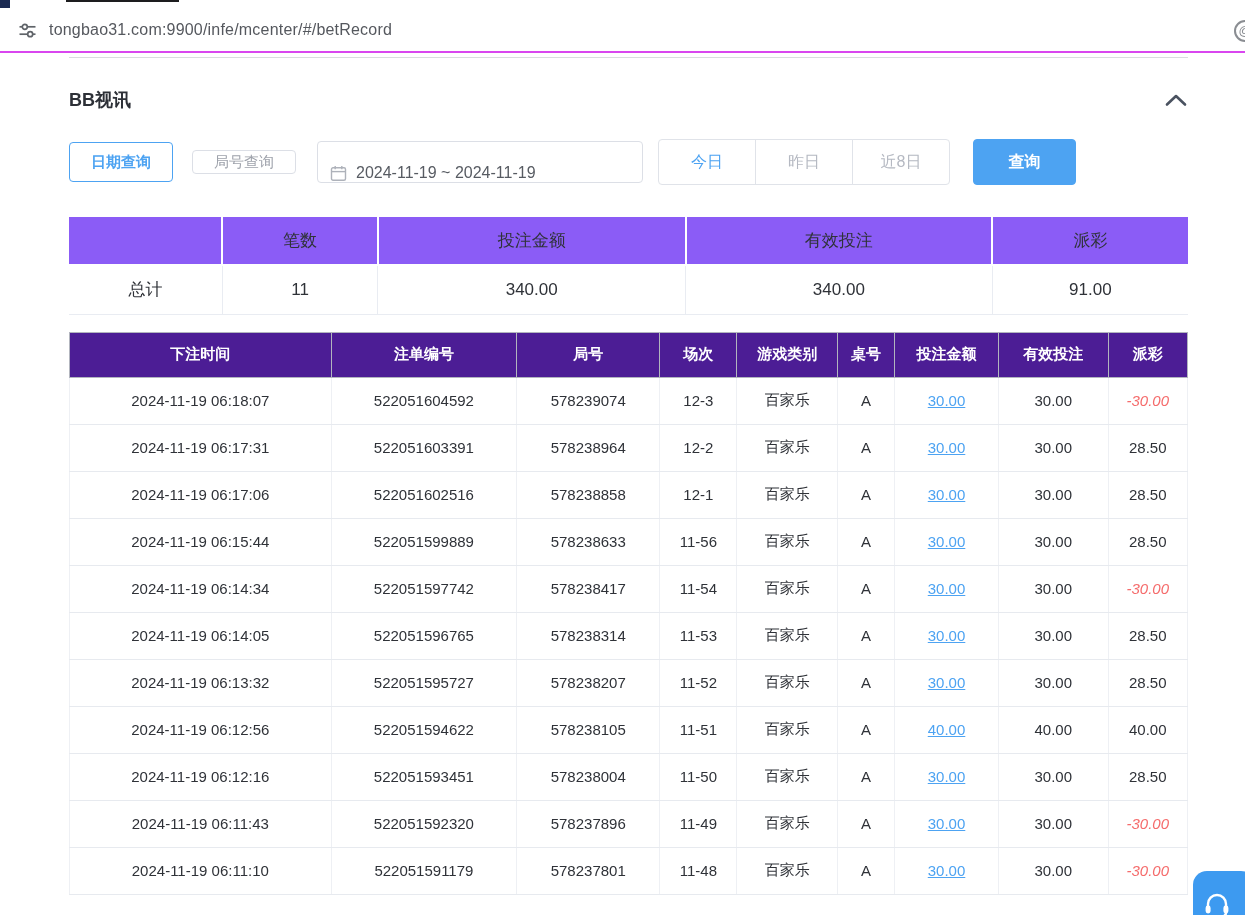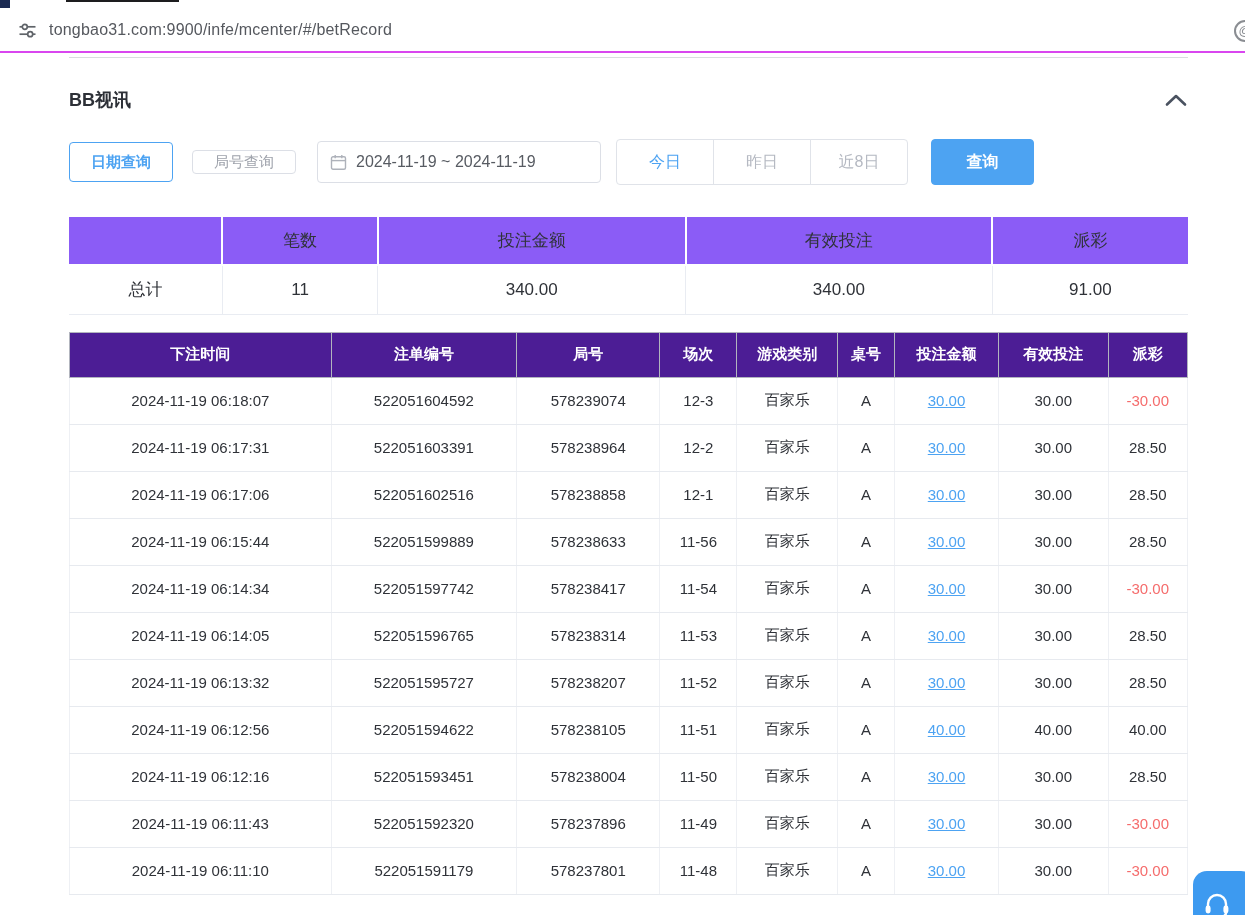--- a/index.html
+++ b/index.html
@@ -52,23 +52,23 @@
     width: 104px; height: 40px;
     border: 1px solid #4da3f2; color: #4da3f2;
     font-size: 15px; font-weight: bold; margin-right: 19px;
   }
   .btn-round-query {
     width: 104px; height: 24px;
     border: 1px solid #dcdfe6; color: #9da1aa;
     font-size: 15px; margin-right: 21px;
   }
   .date-picker {
-    width: 284px; height: 42px;
+    width: 326px; height: 42px;
     border: 1px solid #dcdfe6; border-radius: 4px;
-    display: flex; align-items: center;
+    display: flex; align-items: flex-end;
     padding: 0 12px; margin-right: 15px; cursor: pointer;
   }
   .date-picker-text { margin-left: 9px; font-size: 16px; color: #575b62; }
 
   .segment { display: flex; margin-right: 23px; }
   .seg-btn {
     width: 98px; height: 46px;
     border: 1px solid #e0e3e9; background: #fff;
     font-size: 16px; color: #b5b9c2;
     display: inline-flex; align-items: center; justify-content: center;
@@ -115,21 +115,21 @@
     color: #ffffff; font-size: 15px; font-weight: bold;
     text-align: center; border: 1px solid #b2b5be;
   }
   .bet-table td {
     height: 47px; text-align: center;
     font-size: 15px; color: #2f3238;
     border: 1px solid #eef0f4;
     border-bottom: 1px solid #e7eaef;
     background: #fff;
   }
-  .bet-table td.negative { color: #f56c6c; }
+  .bet-table td.negative { color: #f56c6c; font-style: italic; }
   .amount-link { color: #4da3f2; text-decoration: underline; cursor: pointer; }
 
   
   .service-fab {
     position: absolute; right: -10px; bottom: -14px;
     width: 62px; height: 58px;
     background: #3d9af0; border-radius: 14px;
     display: flex; align-items: center; justify-content: flex-start;
     padding: 10px 0 0 10px; cursor: pointer;
   }

